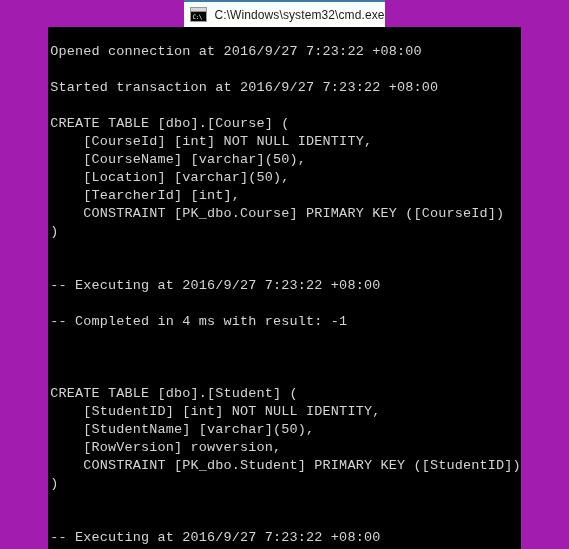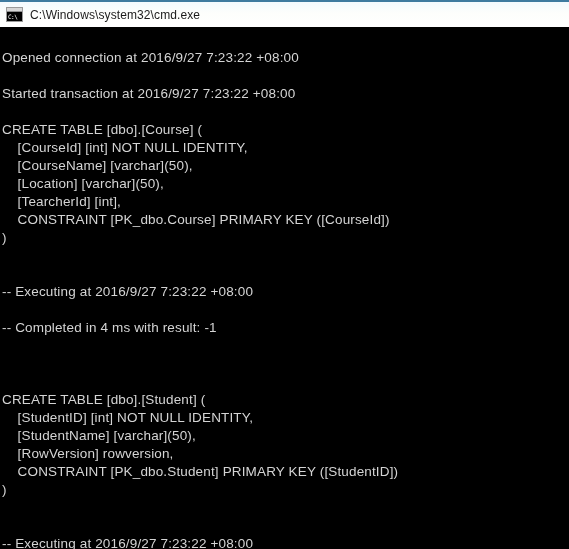--- a/index.html
+++ b/index.html
@@ -11,23 +11,24 @@
     width: 569px;
     height: 549px;
     overflow: hidden;
     font-family: "DejaVu Sans Mono", monospace;
   }
 
   #window {
     width: 569px;
     height: 549px;
     position: relative;
-    background: #1d4ed8;
+    background: #a21caf;
     display: flex;
     flex-direction: column;
+    align-items: center;
   }
 
   
   #titlebar {
     height: 27px;
     box-sizing: border-box;
     background: linear-gradient(to bottom, #f3fafe 0%, #fdfefc 45%, #ffffff 100%);
     border-top: 2px solid #3f7ba0;
     display: flex;
     align-items: center;
@@ -83,24 +84,24 @@
     white-space: nowrap;
     line-height: 1;
     letter-spacing: 0.1px;
   }
 
   
   #console {
     flex: 1 1 auto;
     background: #000000;
     color: #d4d4d4;
-    font-family: Liberation Sans, sans-serif;
+    font-family: Liberation Mono, monospace;
     font-size: 13.5px;
     line-height: 18px;
-    padding: 22px 0 0 2px;
+    padding: 16px 0 0 2px;
     box-sizing: border-box;
     overflow: hidden;
     white-space: pre;
     letter-spacing: 0.15px;
   }
   .line {
     height: 18px;
     white-space: pre;
     min-height: 18px;
   }

